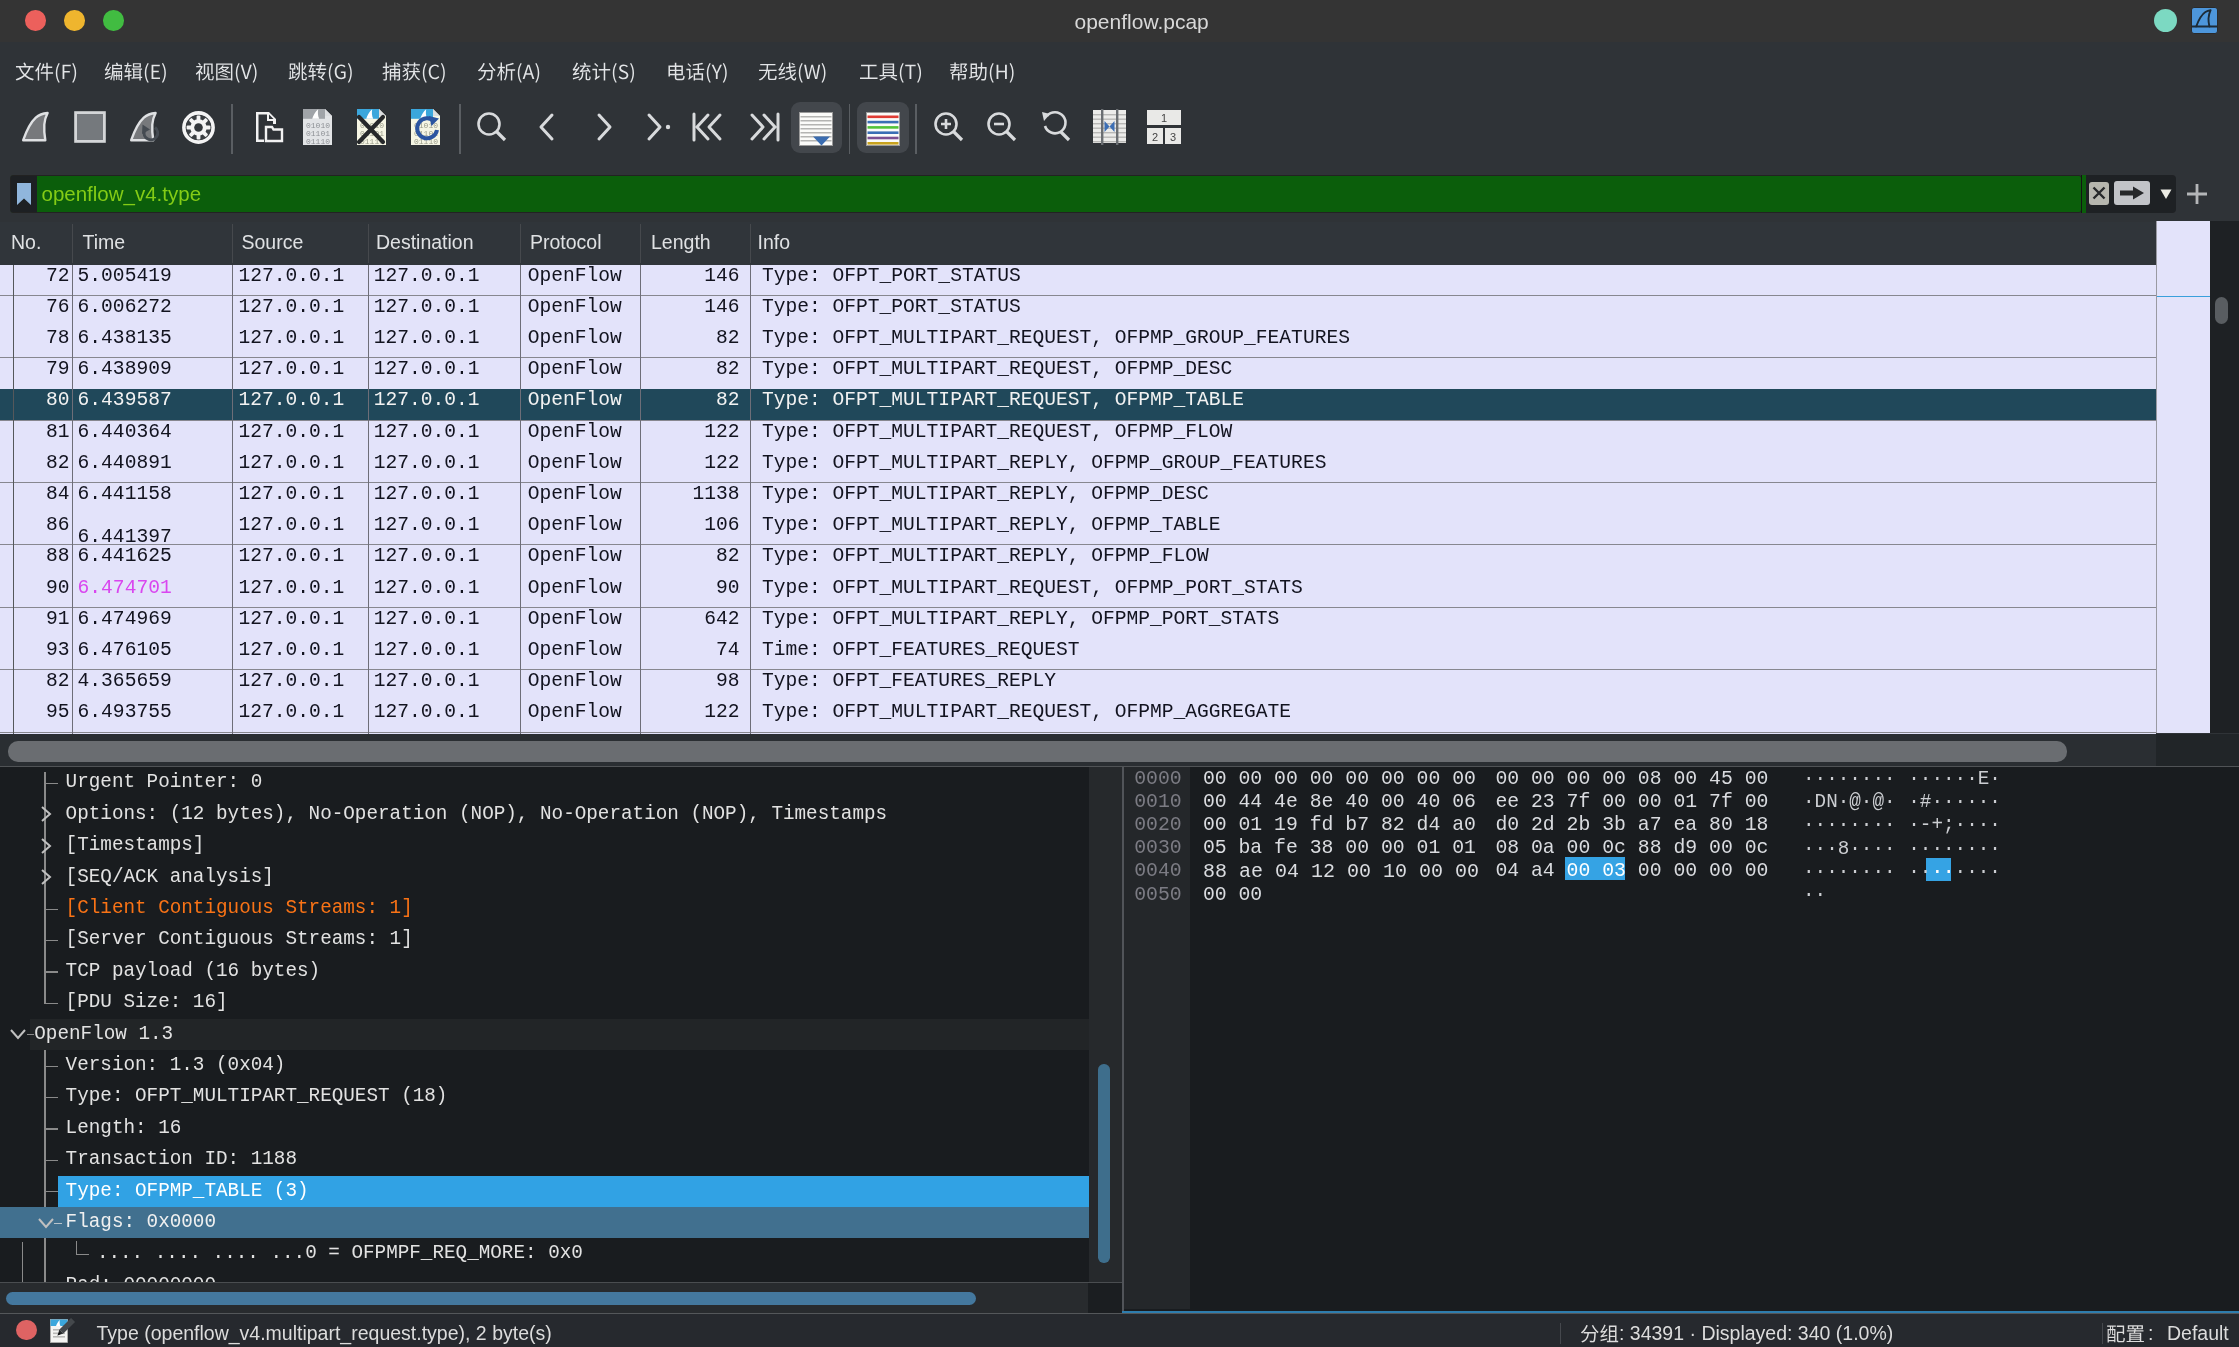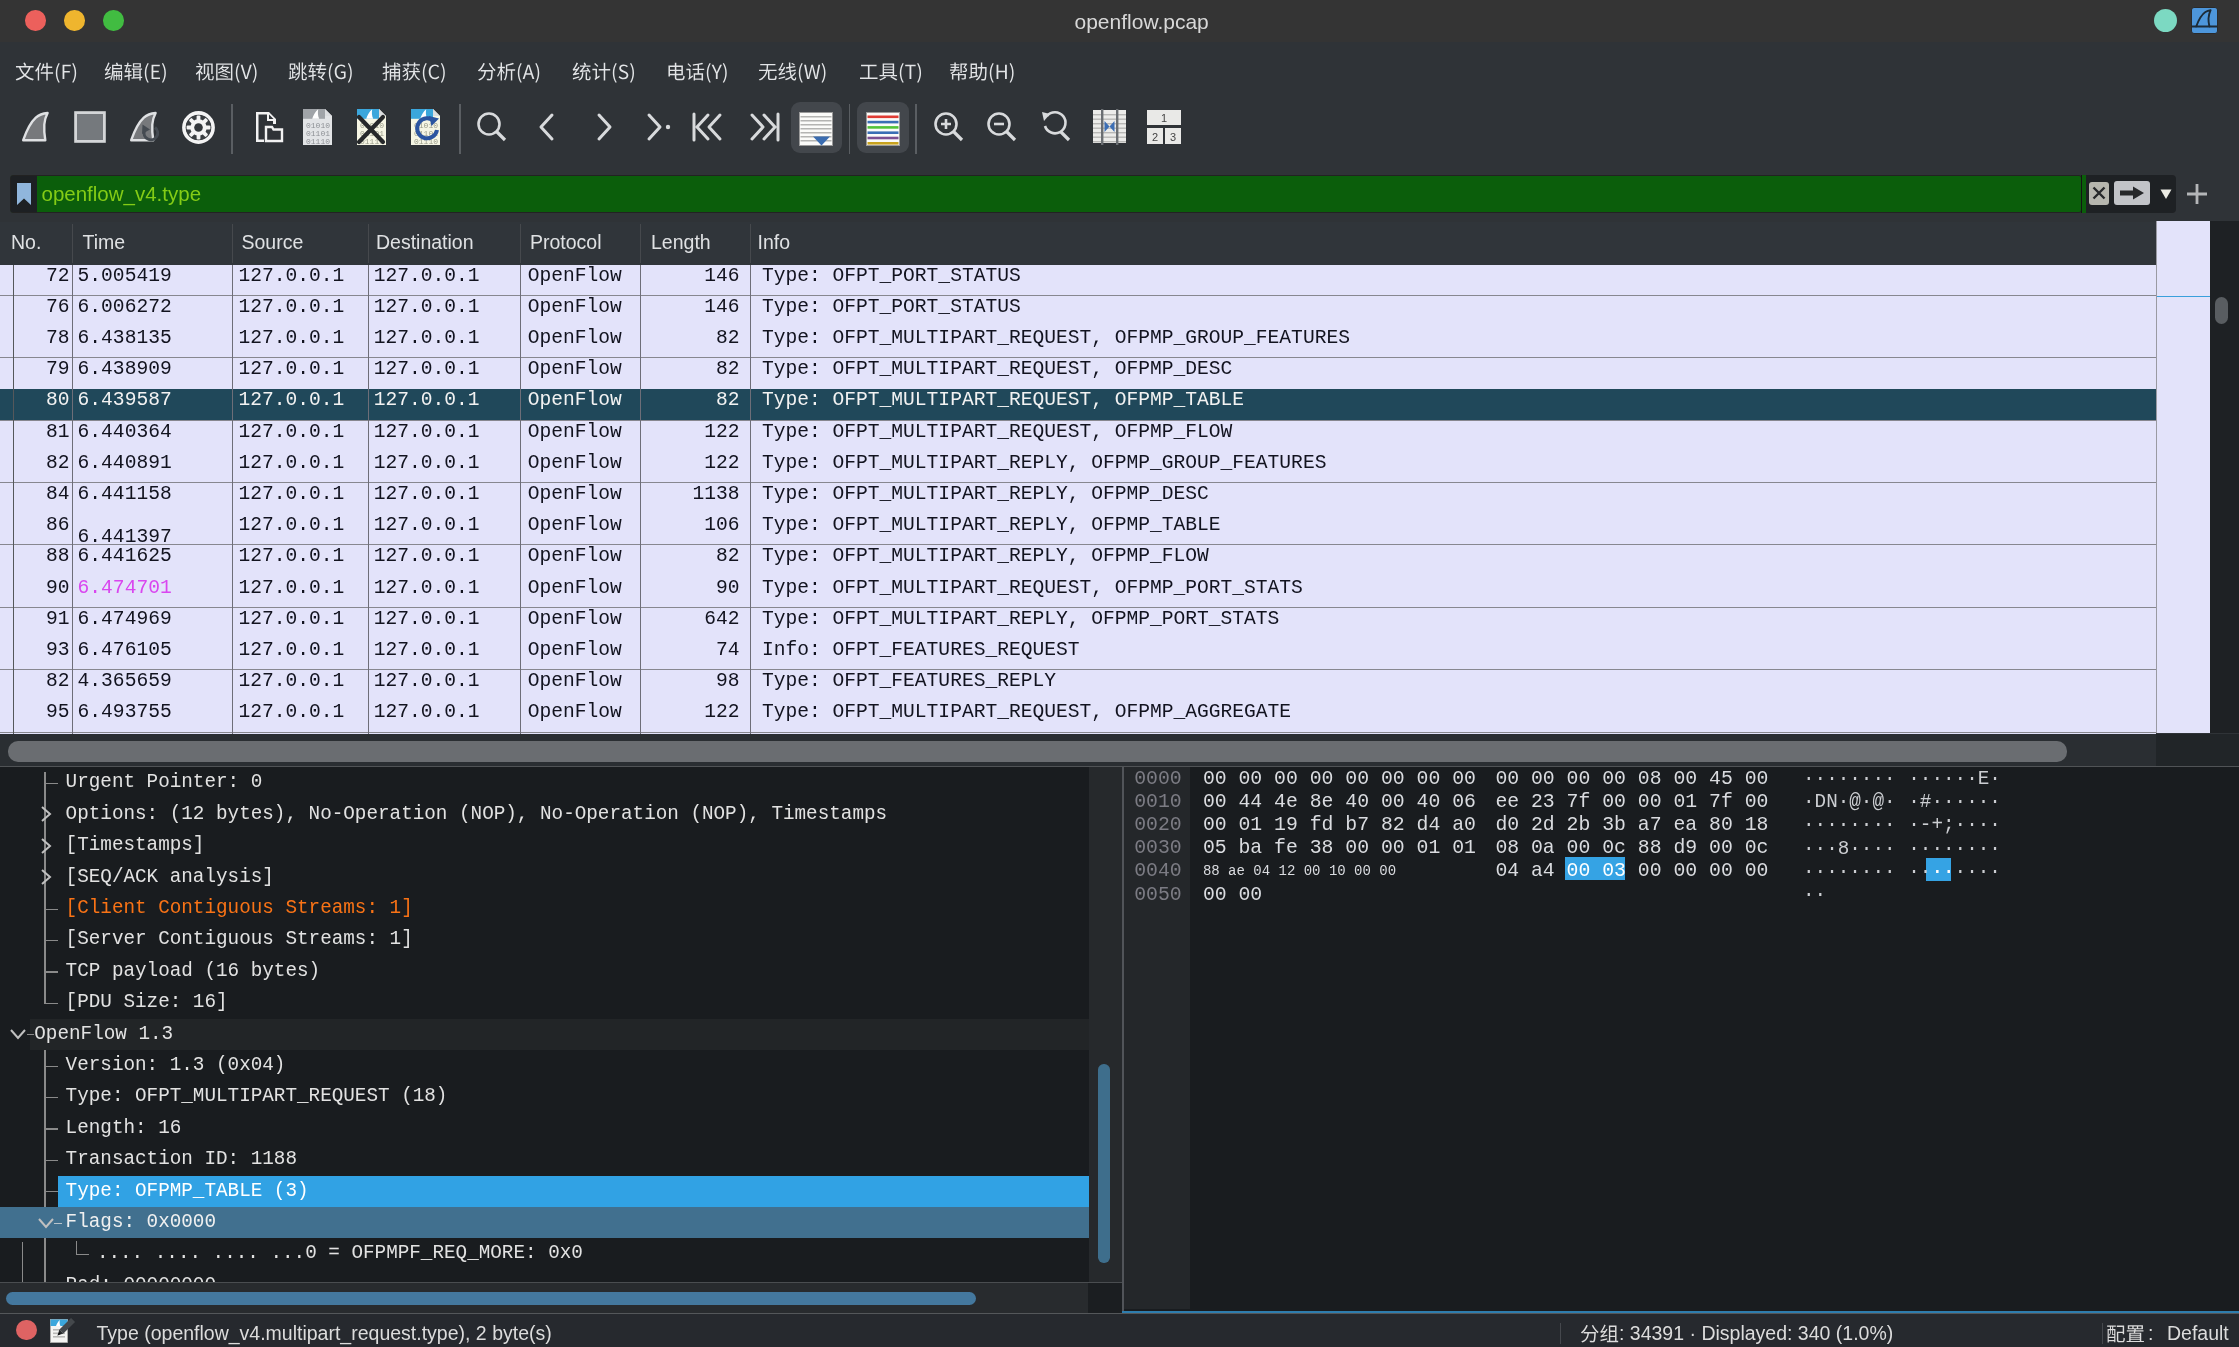--- a/index.html
+++ b/index.html
@@ -399,21 +399,21 @@
 <div style="position:absolute;left:373.8px;top:607.7px;font-family:'Liberation Mono',monospace;font-size:19.6px;line-height:23.6px;color:#12131f;white-space:pre;">127.0.0.1</div>
 <div style="position:absolute;left:527.8px;top:607.7px;font-family:'Liberation Mono',monospace;font-size:19.6px;line-height:23.6px;color:#12131f;white-space:pre;">OpenFlow</div>
 <div style="position:absolute;right:1499.4px;top:607.7px;font-family:'Liberation Mono',monospace;font-size:19.6px;line-height:23.6px;color:#12131f;white-space:pre;">642</div>
 <div style="position:absolute;left:762.0px;top:607.7px;font-family:'Liberation Mono',monospace;font-size:19.6px;line-height:23.6px;color:#12131f;white-space:pre;">Type: OFPT_MULTIPART_REPLY, OFPMP_PORT_STATS</div>
 <div style="position:absolute;right:2169.5px;top:638.9px;font-family:'Liberation Mono',monospace;font-size:19.6px;line-height:23.6px;color:#12131f;white-space:pre;">93</div>
 <div style="position:absolute;left:77.6px;top:638.9px;font-family:'Liberation Mono',monospace;font-size:19.6px;line-height:23.6px;color:#12131f;white-space:pre;">6.476105</div>
 <div style="position:absolute;left:238.5px;top:638.9px;font-family:'Liberation Mono',monospace;font-size:19.6px;line-height:23.6px;color:#12131f;white-space:pre;">127.0.0.1</div>
 <div style="position:absolute;left:373.8px;top:638.9px;font-family:'Liberation Mono',monospace;font-size:19.6px;line-height:23.6px;color:#12131f;white-space:pre;">127.0.0.1</div>
 <div style="position:absolute;left:527.8px;top:638.9px;font-family:'Liberation Mono',monospace;font-size:19.6px;line-height:23.6px;color:#12131f;white-space:pre;">OpenFlow</div>
 <div style="position:absolute;right:1499.4px;top:638.9px;font-family:'Liberation Mono',monospace;font-size:19.6px;line-height:23.6px;color:#12131f;white-space:pre;">74</div>
-<div style="position:absolute;left:762.0px;top:638.9px;font-family:'Liberation Mono',monospace;font-size:19.6px;line-height:23.6px;color:#12131f;white-space:pre;">Info: OFPT_FEATURES_REQUEST</div>
+<div style="position:absolute;left:762.0px;top:638.9px;font-family:'Liberation Mono',monospace;font-size:19.6px;line-height:23.6px;color:#12131f;white-space:pre;">Time: OFPT_FEATURES_REQUEST</div>
 <div style="position:absolute;right:2169.5px;top:670.1px;font-family:'Liberation Mono',monospace;font-size:19.6px;line-height:23.6px;color:#12131f;white-space:pre;">82</div>
 <div style="position:absolute;left:77.6px;top:670.1px;font-family:'Liberation Mono',monospace;font-size:19.6px;line-height:23.6px;color:#12131f;white-space:pre;">4.365659</div>
 <div style="position:absolute;left:238.5px;top:670.1px;font-family:'Liberation Mono',monospace;font-size:19.6px;line-height:23.6px;color:#12131f;white-space:pre;">127.0.0.1</div>
 <div style="position:absolute;left:373.8px;top:670.1px;font-family:'Liberation Mono',monospace;font-size:19.6px;line-height:23.6px;color:#12131f;white-space:pre;">127.0.0.1</div>
 <div style="position:absolute;left:527.8px;top:670.1px;font-family:'Liberation Mono',monospace;font-size:19.6px;line-height:23.6px;color:#12131f;white-space:pre;">OpenFlow</div>
 <div style="position:absolute;right:1499.4px;top:670.1px;font-family:'Liberation Mono',monospace;font-size:19.6px;line-height:23.6px;color:#12131f;white-space:pre;">98</div>
 <div style="position:absolute;left:762.0px;top:670.1px;font-family:'Liberation Mono',monospace;font-size:19.6px;line-height:23.6px;color:#12131f;white-space:pre;">Type: OFPT_FEATURES_REPLY</div>
 <div style="position:absolute;right:2169.5px;top:701.3px;font-family:'Liberation Mono',monospace;font-size:19.6px;line-height:23.6px;color:#12131f;white-space:pre;">95</div>
 <div style="position:absolute;left:77.6px;top:701.3px;font-family:'Liberation Mono',monospace;font-size:19.6px;line-height:23.6px;color:#12131f;white-space:pre;">6.493755</div>
 <div style="position:absolute;left:238.5px;top:701.3px;font-family:'Liberation Mono',monospace;font-size:19.6px;line-height:23.6px;color:#12131f;white-space:pre;">127.0.0.1</div>
@@ -525,21 +525,21 @@
 <div style="position:absolute;left:1202.9px;top:814.0px;font-family:'Liberation Mono',monospace;font-size:19.8px;line-height:23.8px;color:#dadce0;white-space:pre;">00 01 19 fd b7 82 d4 a0</div>
 <div style="position:absolute;left:1495.4px;top:814.0px;font-family:'Liberation Mono',monospace;font-size:19.8px;line-height:23.8px;color:#dadce0;white-space:pre;">d0 2d 2b 3b a7 ea 80 18</div>
 <div style="position:absolute;left:1803.0px;top:814.2px;font-family:'Liberation Mono',monospace;font-size:19.3px;line-height:23.3px;color:#ccced2;white-space:pre;">········</div>
 <div style="position:absolute;left:1908.3px;top:814.2px;font-family:'Liberation Mono',monospace;font-size:19.3px;line-height:23.3px;color:#ccced2;white-space:pre;">·-+;····</div>
 <div style="position:absolute;left:1134.2px;top:837.2px;font-family:'Liberation Mono',monospace;font-size:19.8px;line-height:23.8px;color:#7c7c84;white-space:pre;">0030</div>
 <div style="position:absolute;left:1202.9px;top:837.2px;font-family:'Liberation Mono',monospace;font-size:19.8px;line-height:23.8px;color:#dadce0;white-space:pre;">05 ba fe 38 00 00 01 01</div>
 <div style="position:absolute;left:1495.4px;top:837.2px;font-family:'Liberation Mono',monospace;font-size:19.8px;line-height:23.8px;color:#dadce0;white-space:pre;">08 0a 00 0c 88 d9 00 0c</div>
 <div style="position:absolute;left:1803.0px;top:837.5px;font-family:'Liberation Mono',monospace;font-size:19.3px;line-height:23.3px;color:#ccced2;white-space:pre;">···8····</div>
 <div style="position:absolute;left:1908.3px;top:837.5px;font-family:'Liberation Mono',monospace;font-size:19.3px;line-height:23.3px;color:#ccced2;white-space:pre;">········</div>
 <div style="position:absolute;left:1134.2px;top:860.4px;font-family:'Liberation Mono',monospace;font-size:19.8px;line-height:23.8px;color:#7c7c84;white-space:pre;">0040</div>
-<div style="position:absolute;left:1202.9px;top:860.4px;font-family:'Liberation Mono',monospace;font-size:14px;line-height:23.8px;color:#dadce0;white-space:pre;">88 ae 04 12 00 10 00 00</div>
+<div style="position:absolute;left:1202.9px;top:860.4px;font-family:'Liberation Mono',monospace;font-size:20px;line-height:23.8px;color:#dadce0;white-space:pre;">88 ae 04 12 00 10 00 00</div>
 <div style="position:absolute;left:1495.4px;top:860.4px;font-family:'Liberation Mono',monospace;font-size:19.8px;line-height:23.8px;color:#dadce0;white-space:pre;">04 a4</div>
 <div style="position:absolute;left:1566.6px;top:860.4px;font-family:'Liberation Mono',monospace;font-size:19.8px;line-height:23.8px;color:#ffffff;white-space:pre;">00 03</div>
 <div style="position:absolute;left:1637.8px;top:860.4px;font-family:'Liberation Mono',monospace;font-size:19.8px;line-height:23.8px;color:#dadce0;white-space:pre;text-align:right;">00 00 00 00</div>
 <div style="position:absolute;left:1803.0px;top:860.6px;font-family:'Liberation Mono',monospace;font-size:19.3px;line-height:23.3px;color:#ccced2;white-space:pre;">········</div>
 <div style="position:absolute;left:1908.3px;top:860.6px;font-family:'Liberation Mono',monospace;font-size:19.3px;line-height:23.3px;color:#ccced2;white-space:pre;">········</div>
 <div style="position:absolute;left:1134.2px;top:883.6px;font-family:'Liberation Mono',monospace;font-size:19.8px;line-height:23.8px;color:#7c7c84;white-space:pre;">0050</div>
 <div style="position:absolute;left:1202.9px;top:883.6px;font-family:'Liberation Mono',monospace;font-size:19.8px;line-height:23.8px;color:#dadce0;white-space:pre;">00 00</div>
 <div style="position:absolute;left:1803.0px;top:883.9px;font-family:'Liberation Mono',monospace;font-size:19.3px;line-height:23.3px;color:#ccced2;white-space:pre;">··</div>
 <div style="position:absolute;left:1931.4px;top:860.6px;font-family:'Liberation Mono',monospace;font-size:19.3px;line-height:23.3px;color:#ffffff;white-space:pre;">··</div>
 <div style="position:absolute;left:1122.4px;top:1310.6px;width:1116.6px;height:2.0px;background:#2e7dae;"></div>

